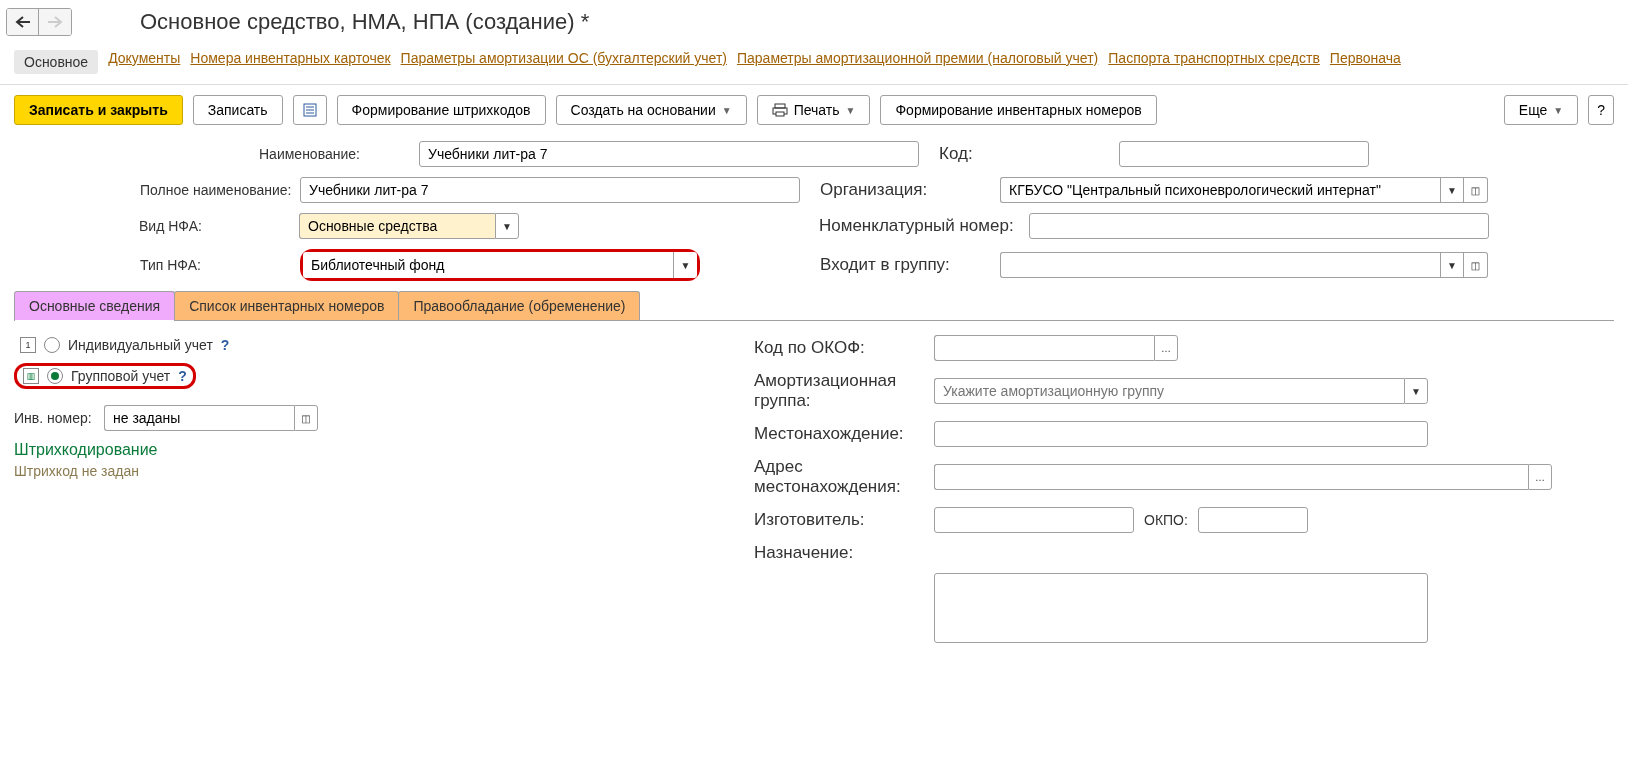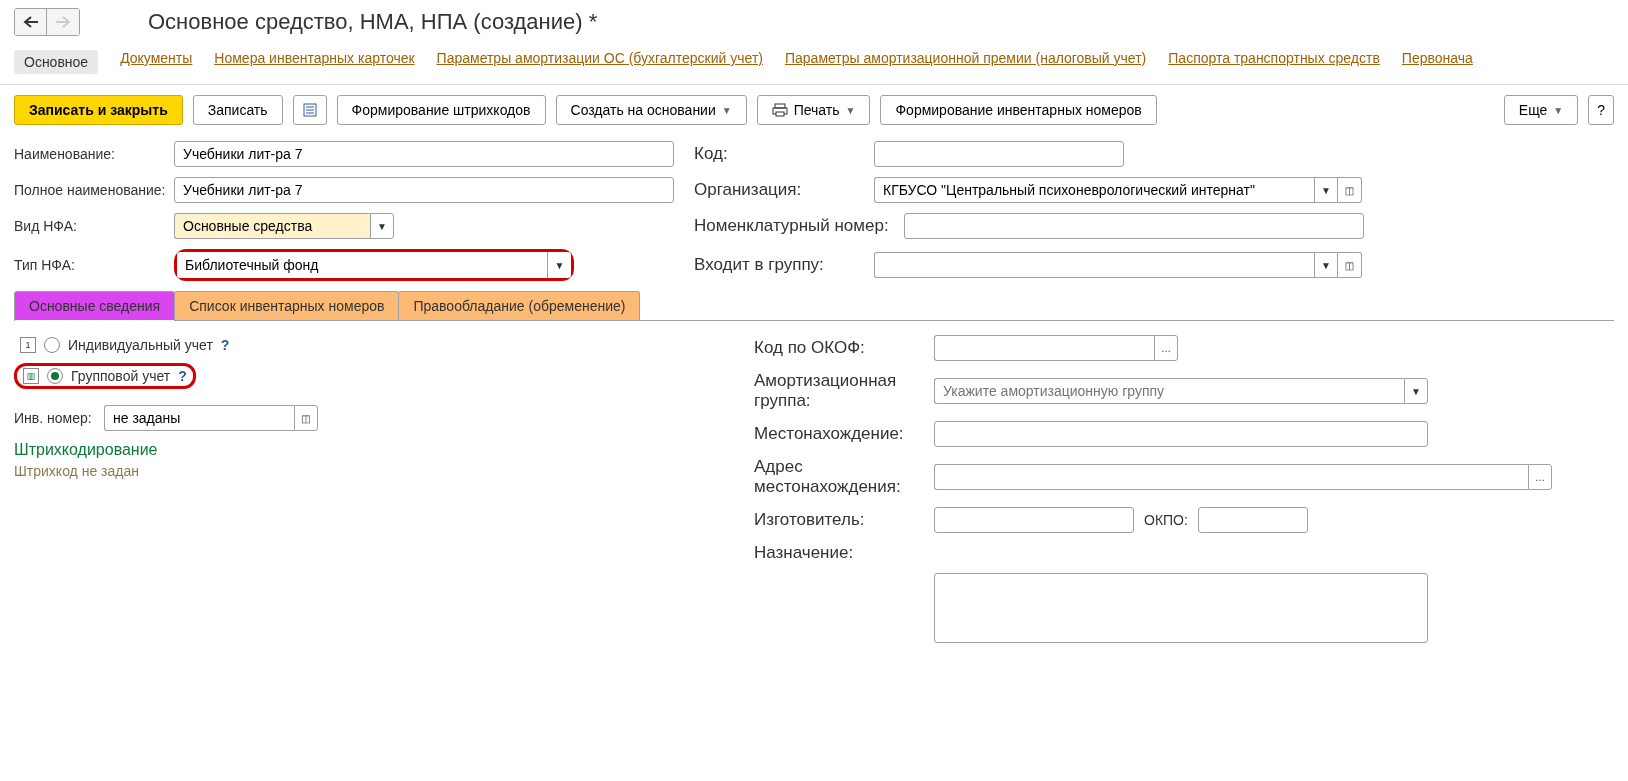--- a/index.html
+++ b/index.html
@@ -1,49 +1,49 @@
 <!DOCTYPE html>
 <html><head>
 <meta charset="utf-8">
 <style>
 * { box-sizing: border-box; margin: 0; padding: 0; }
 body { font-family: Arial, sans-serif; font-size: 14px; color: #333; background: #fff; width: 1628px; }
-.topbar { display: flex; align-items: center; padding: 8px 14px; gap: 8px; }
+.topbar { display: flex; align-items: center; padding: 8px 6px; gap: 8px; }
 .navbtn { width: 32px; height: 26px; border: 1px solid #a0a0a0; background: #f5f5f5; border-radius: 3px; display: flex; align-items: center; justify-content: center; cursor: pointer; }
 .navbtn.disabled { color: #bbb; border-color: #ddd; }
 .navgrp { display: flex; border: 1px solid #a0a0a0; border-radius: 3px; overflow: hidden; }
 .navgrp .navbtn { border: none; border-right: 1px solid #a0a0a0; border-radius: 0; }
 .navgrp .navbtn:last-child { border-right: none; }
 .title { font-size: 22px; margin-left: 60px; }
-.sects { display: flex; gap: 22px; padding: 6px 14px 10px 14px; border-bottom: 1px solid #ddd; overflow: hidden; white-space: nowrap; }
+.sects { display: flex; gap: 10px; padding: 6px 14px 10px 14px; border-bottom: 1px solid #ddd; overflow: hidden; white-space: nowrap; }
 .sect { color: #a16207; cursor: pointer; text-decoration: underline; }
 .sect.active { background: #e8e8e8; color: #333; text-decoration: none; padding: 4px 10px; border-radius: 3px; }
 .toolbar { display: flex; gap: 10px; padding: 10px 14px; align-items: center; }
 .btn { border: 1px solid #a0a0a0; background: #fff; padding: 6px 14px; border-radius: 3px; cursor: pointer; display: flex; align-items: center; gap: 6px; font-size: 14px; }
 .btn.primary { background: #ffd600; border-color: #c8a800; font-weight: bold; }
 .btn.icon { padding: 6px 8px; }
 .btn .caret { font-size: 10px; color: #666; }
 .spacer { flex: 1; }
 .form { padding: 6px 14px; }
-.row { display: flex; margin-bottom: 10px; }
+.row { display: flex; margin-bottom: 10px; justify-content: center; }
 .col { display: flex; align-items: center; }
 .lbl { width: 160px; font-size: 14px; }
 .lbl2 { width: 180px; font-size: 17px; }
 .lcol .lbl { width: 160px; }
 .input { border: 1px solid #a0a0a0; border-radius: 3px; padding: 4px 8px; font-size: 14px; height: 26px; }
 .inpwrap { display: flex; }
 .inpwrap .input { border-top-right-radius: 0; border-bottom-right-radius: 0; border-right: none; }
 .inpbtn { border: 1px solid #a0a0a0; background: #fff; width: 24px; height: 26px; display: flex; align-items: center; justify-content: center; cursor: pointer; font-size: 10px; }
 .inpbtn:last-child { border-top-right-radius: 3px; border-bottom-right-radius: 3px; }
 .inpbtn + .inpbtn { border-left: none; }
 .highlight { background: #fff2cc; }
 .redbox { border: 3px solid #d40000 !important; border-radius: 12px; }
 .tabs { display: flex; margin-top: 10px; border-bottom: 1px solid #a0a0a0; }
 .tab { border: 1px solid #a0a0a0; border-bottom: none; padding: 6px 14px; background: #fdba74; cursor: pointer; margin-right: -1px; border-top-left-radius: 3px; border-top-right-radius: 3px; }
-.tab.active { background: #d946ef; position: relative; }
+.tab.active { background: #f0abfc; position: relative; }
 .tab.active::after { content:''; position:absolute; left:0; right:0; bottom:-1px; height:1px; background:#fff; }
 .pane { padding: 14px 0; display: flex; gap: 40px; }
 .leftp { width: 700px; }
 .rightp { flex: 1; }
 .radioRow { display: flex; align-items: center; gap: 8px; margin-bottom: 8px; padding: 2px 6px; }
 .radioRow .ico { width: 16px; height: 16px; border: 1px solid #888; display: flex; align-items: center; justify-content: center; font-size: 9px; }
 .radio { width: 16px; height: 16px; border: 1px solid #888; border-radius: 50%; display: flex; align-items: center; justify-content: center; }
 .radio.sel::after { content:''; width:8px; height:8px; background:#0a7a3a; border-radius:50%; }
 .q { color: #2c5aa0; font-weight: bold; cursor: pointer; }
 .sectitle { color: #0a7a3a; font-size: 16px; margin-top: 10px; margin-bottom: 4px; }

